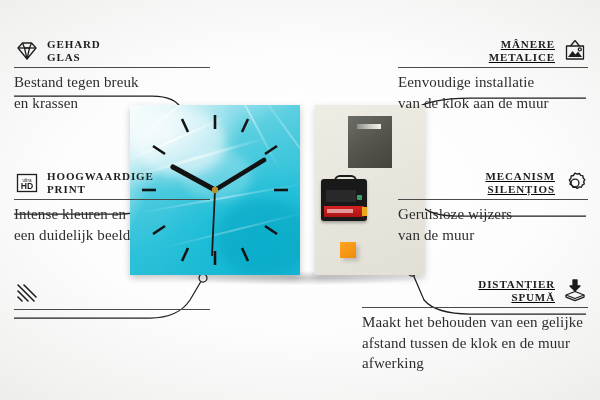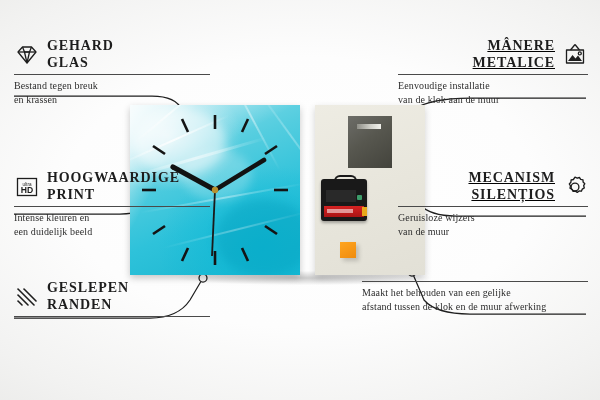--- a/index.html
+++ b/index.html
@@ -10,26 +10,26 @@
   }
   #stage{
     position:relative;width:600px;height:400px;
     background:
       radial-gradient(ellipse 520px 300px at 50% 48%, #ffffff 0%, #fdfdfd 45%, #f2f2f1 78%, #e9e9e7 100%);
   }
   
   .feat{position:absolute;}
   .feat .head{display:flex;align-items:center;gap:7px;}
   .feat .ttl{
-    font-size:14px;font-weight:700;letter-spacing:.9px;
+    font-size:11px;font-weight:700;letter-spacing:.9px;
     color:#1d1d1d;line-height:1.18;text-transform:uppercase;
   }
   .feat .rule{height:1px;background:#4a4a4a;margin:3px 0 4px;}
   .feat .sub{
-    font-size:10px;color:#2d2d2d;line-height:1.38;letter-spacing:.12px;
+    font-size:15px;color:#2d2d2d;line-height:1.38;letter-spacing:.12px;
   }
   .feat.left .head{justify-content:flex-start;}
   .feat.left .ttl{text-align:left;}
   .feat.left .sub{text-align:left;}
   .feat.right .head{justify-content:flex-end;text-decoration:underline;}
   .feat.right .ttl{text-align:right;}
   .feat.right .sub{text-align:left;}
   .ico{flex:0 0 auto;width:26px;height:26px;display:block;}
   .ico svg{display:block;width:26px;height:26px;}
 
@@ -230,24 +230,20 @@
       <span class="ico">
         <svg viewBox="0 0 26 26">
             <g stroke="#1d1d1d" stroke-width="1.6" stroke-linecap="round">
           <line x1="4" y1="5" x2="20" y2="21"></line>
           <line x1="4" y1="11" x2="14" y2="21"></line>
           <line x1="4" y1="17" x2="8" y2="21"></line>
           <line x1="10" y1="5" x2="22" y2="17"></line>
         </g>
           </svg>
       </span>
-      <span class="ttl">
-        <span>GESLEPEN</span><br>
-        <span>RANDEN</span>
-      </span>
     </div>
     <div class="rule"></div>
   </div>
 
   <div class="feat right" id="f-hang">
     <div class="head">
       <span class="ttl">
         <span>MÂNERE</span><br>
         <span>METALICE</span>
       </span>
@@ -286,20 +282,35 @@
       </span>
     </div>
     <div class="rule"></div>
     <div class="sub">
       <span>Geruisloze wijzers</span><br>
       <span>van de muur</span>
     </div>
   </div>
 
   <div class="feat right" id="f-spacer">
+    <div class="head">
+      <span class="ttl">
+        <span>DISTANȚIER</span><br>
+        <span>SPUMĂ</span>
+      </span>
+      <span class="ico">
+        <svg viewBox="0 0 26 26">
+            <g fill="none" stroke="#1d1d1d" stroke-width="1.3" stroke-linejoin="round">
+          <path d="M11 2 h4 v6 h3 l-5 5 -5 -5 h3 Z" fill="#1d1d1d"></path>
+          <path d="M13 13.5 L22 17 L13 20.5 L4 17 Z"></path>
+          <path d="M4 17 v2.2 L13 22.7 L22 19.2 V17"></path>
+        </g>
+          </svg>
+      </span>
+    </div>
     <div class="rule"></div>
     <div class="sub">
       <span>Maakt het behouden van een gelijke</span><br>
       <span>afstand tussen de klok en de muur afwerking</span>
     </div>
   </div>
 
 </div>
 
 </body></html>

